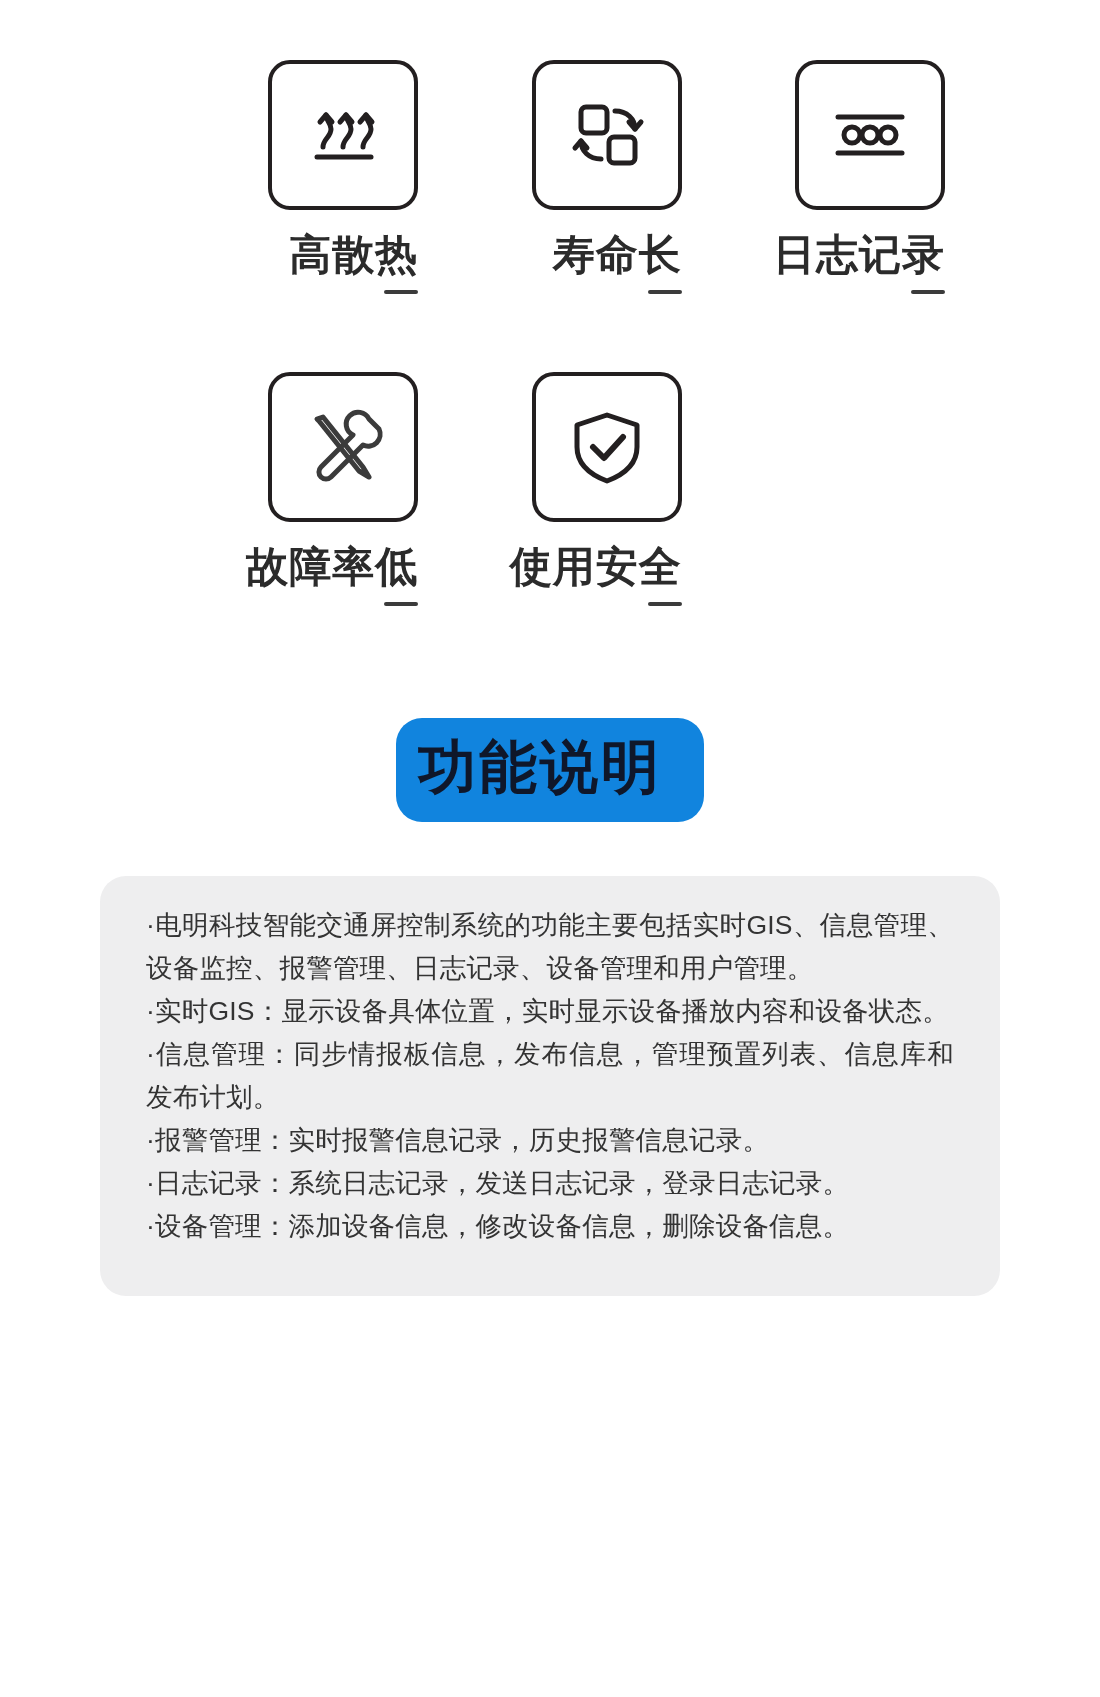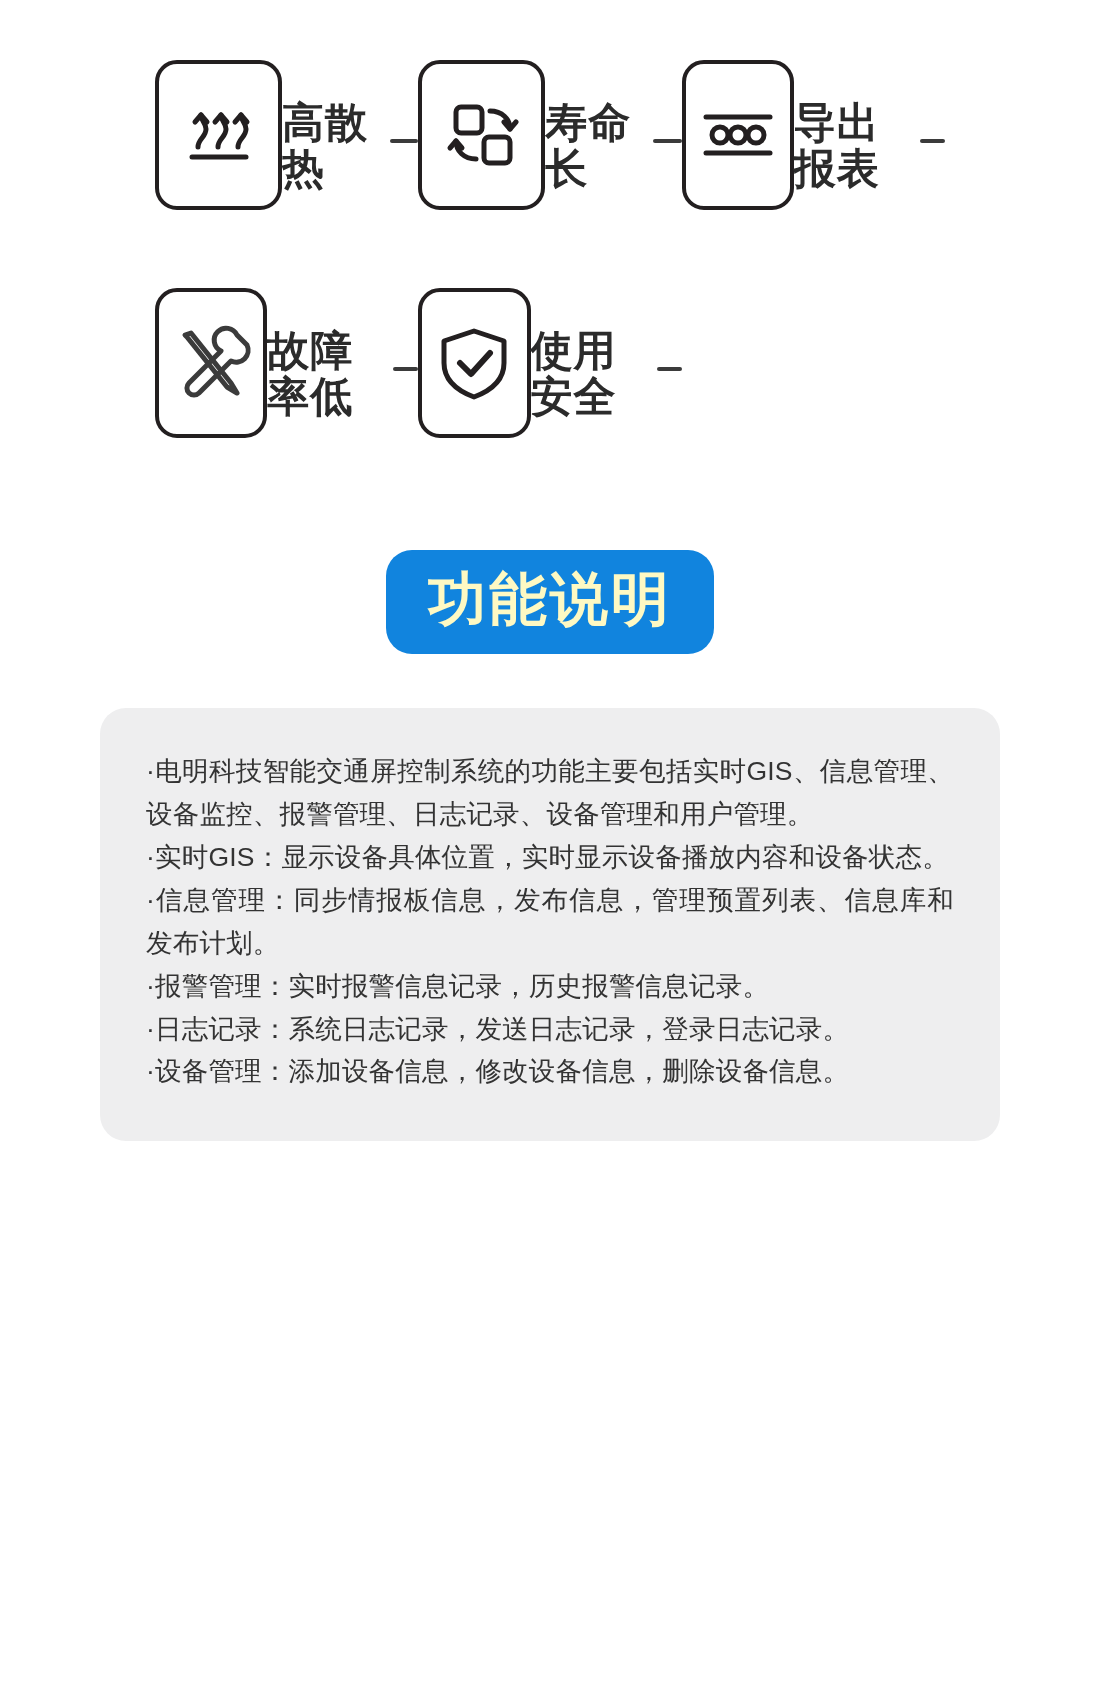--- a/index.html
+++ b/index.html
@@ -19,22 +19,22 @@
   
   .features {
     width: 790px;
     margin: 60px auto 0 auto;
     display: grid;
     grid-template-columns: repeat(3, 1fr);
     row-gap: 78px;
   }
   .feature {
     display: flex;
-    flex-direction: row;
-    align-items: center;
+    flex-direction: column;
+    align-items: flex-end;
   }
   .icon-box {
     width: 150px;
     height: 150px;
     border: 4px solid #231f20;
     border-radius: 22px;
     box-sizing: border-box;
     display: flex;
     align-items: center;
     justify-content: center;
@@ -56,36 +56,36 @@
   }
 
   
   .section-title-wrap {
     margin-top: 112px;
     display: flex;
     justify-content: center;
   }
   .section-title {
     background: #1184de;
-    color: #fef9c3;
+    color: #0f172a;
     font-size: 58px;
     font-weight: 700;
     letter-spacing: 3px;
-    padding: 20px 42px 26px 42px;
+    padding: 20px 42px 26px 22px;
     border-radius: 26px;
     line-height: 1;
   }
 
   
   .desc-card {
     margin: 54px auto 0 auto;
     width: 900px;
     background: #eeeeef;
     border-radius: 26px;
-    padding: 42px 46px 48px 46px;
+    padding: 28px 46px 48px 46px;
     box-sizing: border-box;
   }
   .desc-line {
     font-size: 26.5px;
     line-height: 1.62;
     color: #333333;
     text-align: justify;
     letter-spacing: 0.2px;
   }
   .desc-line + .desc-line {
@@ -138,21 +138,21 @@
       <svg width="100" height="100" viewBox="0 0 100 100" aria-hidden="true">
         <g fill="none" stroke="#231f20" stroke-width="5" stroke-linecap="round" stroke-linejoin="round">
           <path d="M18 32 H82"></path>
           <path d="M18 68 H82"></path>
           <circle cx="32" cy="50" r="8"></circle>
           <circle cx="50" cy="50" r="8"></circle>
           <circle cx="68" cy="50" r="8"></circle>
         </g>
       </svg>
     </div>
-    <div class="feature-label">导出报表</div>
+    <div class="feature-label">日志记录</div>
     <div class="feature-underline"></div>
   </div>
 
   <div class="feature">
     <div class="icon-box">
       <svg width="100" height="100" viewBox="0 0 100 100" aria-hidden="true">
         <g fill="none" stroke="#3b3b3b" stroke-width="5" stroke-linecap="round" stroke-linejoin="round">
           <path d="M24 22 L30 20 L70 70 L76 80 L66 74 L26 24 Z"></path>
           <path d="M76 26 a12 12 0 1 0 -16 16 L28 74 a7 7 0 0 0 10 10 L70 52 a12 12 0 0 0 16 -16 Z" transform="translate(0,-4)"></path>
         </g>

